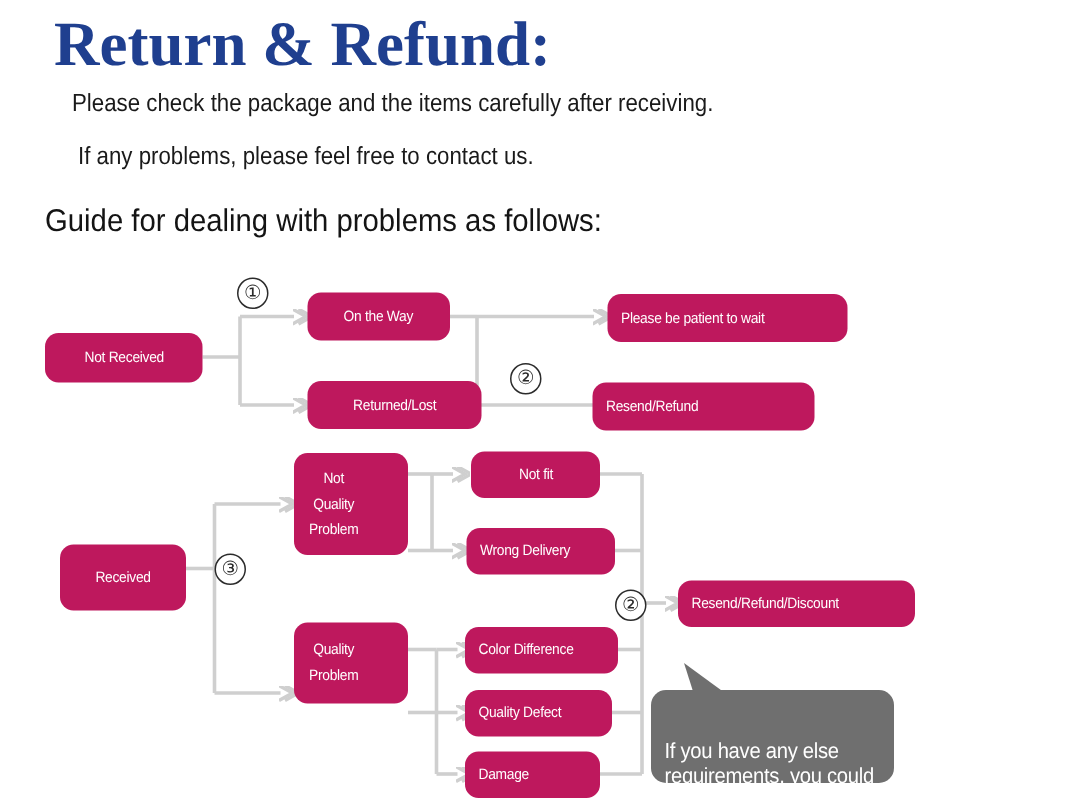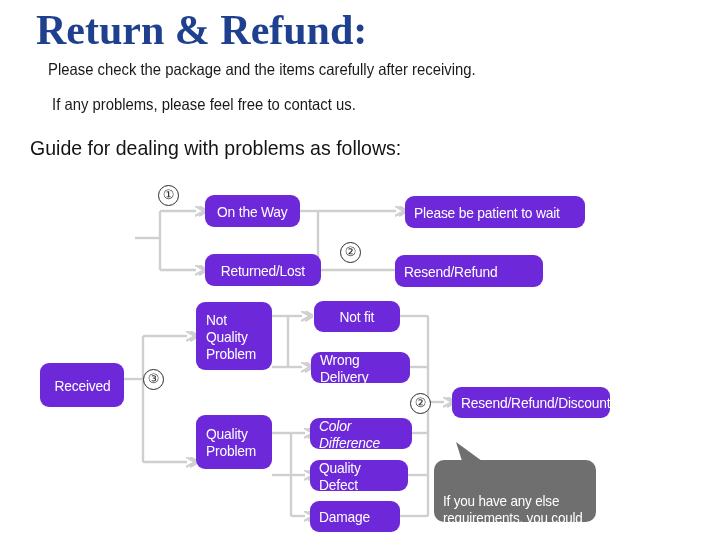--- a/index.html
+++ b/index.html
@@ -43,31 +43,32 @@
     transform:scaleX(0.93);
     transform-origin:left center;
   }
 
   
   #flow{position:absolute;left:0;top:0;width:716px;height:536px;}
   #wires{position:absolute;left:0;top:0;width:716px;height:536px;}
 
   .node{
     position:absolute;
-    background:#6d28d9;
+    background:#be185d;
     color:#ffffff;
     border-radius:9px;
     font-family:"Liberation Sans", sans-serif;
-    font-size:15px;
+    font-size:10px;
     line-height:17px;
     box-sizing:border-box;
     display:flex;
     align-items:center;
     white-space:pre-line;
     letter-spacing:-0.2px;
+    text-align:center;
   }
   .node span{display:block;transform:scaleX(0.92);transform-origin:left center;}
   .node.center{justify-content:center;}
   .node.center span{transform-origin:center center;}
   .node.pad{padding-left:9px;padding-right:9px;}
   .node.multi{align-items:center;padding-left:10px;}
 
   .circnum{
     position:absolute;
     width:19px;height:19px;
@@ -154,30 +155,33 @@
         <path d="M412,433 L428,433"></path>
         <path d="M408,475 L428,475"></path>
         <path d="M400,516 L428,516"></path>
         <path d="M428,316 L428,516"></path>
         <path d="M428,402 L444,402" marker-end="url(#arw)"></path>
       </g>
 
       <path d="M456,442 L497,472 L470,486 Z" fill="#6f6f6f" stroke="none"></path>
     </svg>
 
+    <div class="node center pad" style="left:30px;top:222px;width:105px;height:33px;">
+      <span>Not Received</span>
+    </div>
 
     <div class="node center pad" style="left:205px;top:195px;width:95px;height:32px;">
       <span>On the Way</span>
     </div>
 
     <div class="node center pad" style="left:205px;top:254px;width:116px;height:32px;">
       <span>Returned/Lost</span>
     </div>
 
-    <div class="node pad" style="left:405px;top:196px;width:180px;height:32px;">
+    <div class="node pad" style="left:405px;top:196px;width:160px;height:32px;">
       <span>Please be patient to wait</span>
     </div>
 
     <div class="node pad" style="left:395px;top:255px;width:148px;height:32px;">
       <span>Resend/Refund</span>
     </div>
 
     <div class="node center pad" style="left:40px;top:363px;width:84px;height:44px;">
       <span>Received</span>
     </div>
@@ -194,21 +198,21 @@
     </div>
 
     <div class="node center pad" style="left:314px;top:301px;width:86px;height:31px;">
       <span>Not fit</span>
     </div>
 
     <div class="node pad" style="left:311px;top:352px;width:99px;height:31px;">
       <span>Wrong Delivery</span>
     </div>
 
-    <div class="node pad" style="left:310px;top:418px;width:102px;height:31px;font-style:italic;">
+    <div class="node pad" style="left:310px;top:418px;width:102px;height:31px;">
       <span>Color Difference</span>
     </div>
 
     <div class="node pad" style="left:310px;top:460px;width:98px;height:31px;">
       <span>Quality Defect</span>
     </div>
 
     <div class="node pad" style="left:452px;top:387px;width:158px;height:31px;">
       <span>Resend/Refund/Discount</span>
     </div>

